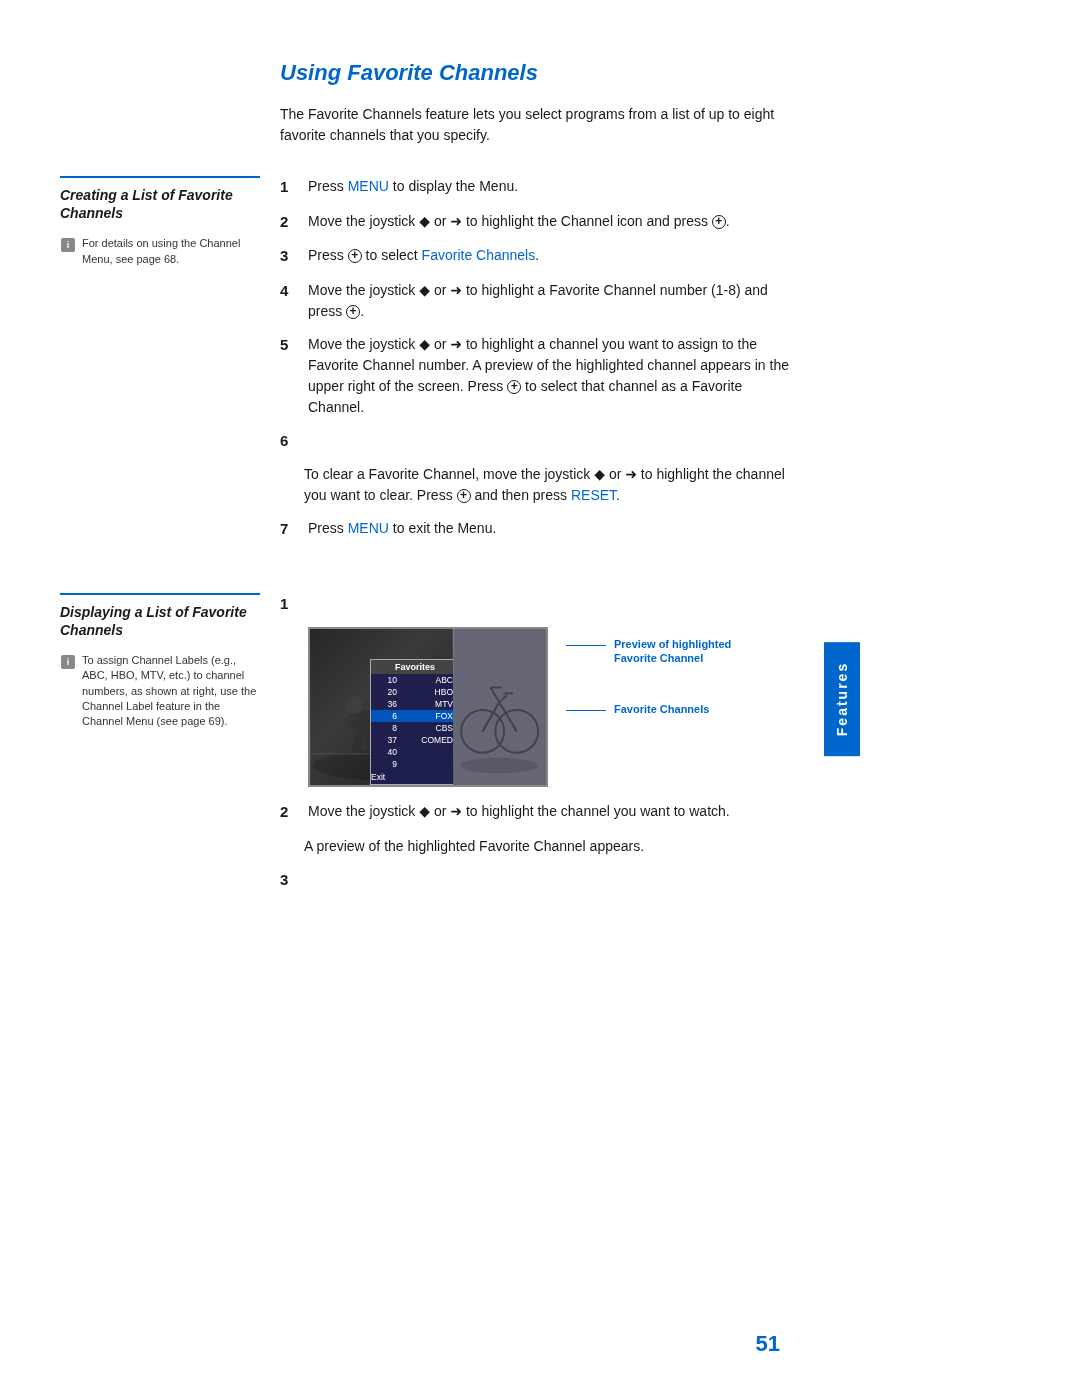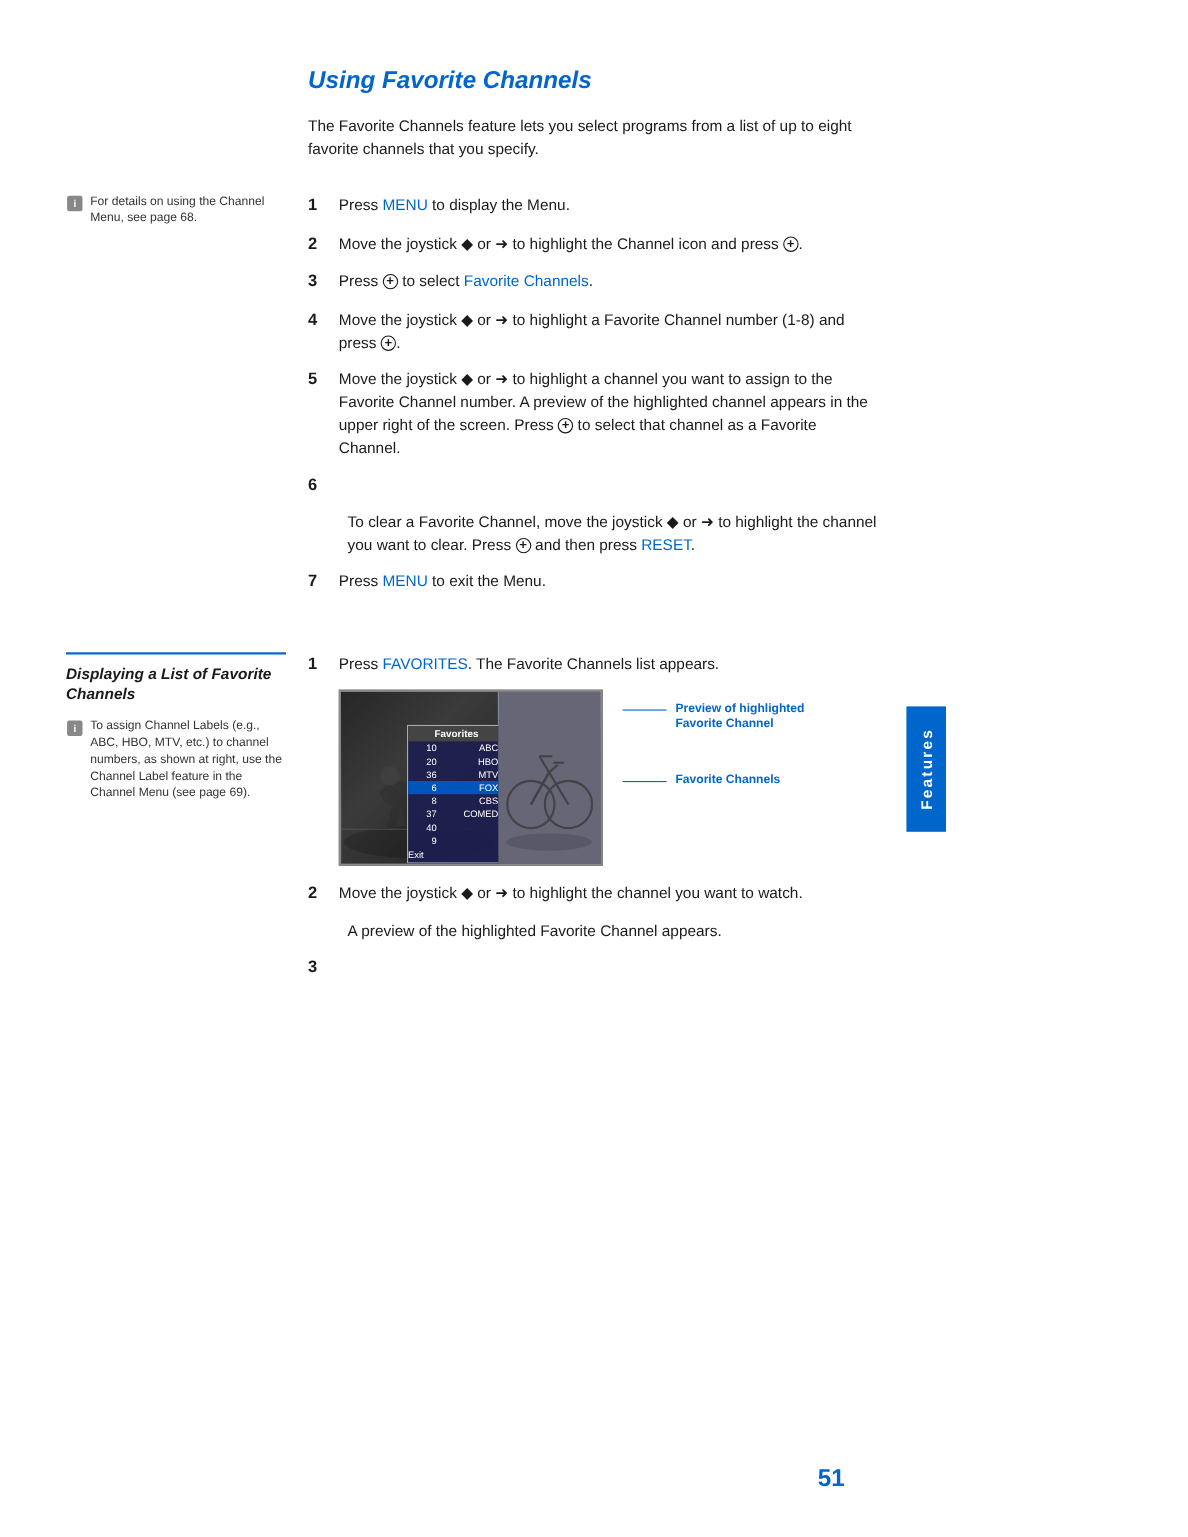--- a/index.html
+++ b/index.html
@@ -137,21 +137,21 @@
       height: 14px;
       text-align: center;
       line-height: 11px;
       font-size: 12px;
       vertical-align: middle;
       font-weight: bold;
     }
 
     
     .sub-note {
-      margin-left: 36px;
+      margin-left: 24px;
       font-size: 14px;
       line-height: 1.5;
       margin-bottom: 12px;
       max-width: 560px;
     }
 
     
     .favorites-image-section {
       display: flex;
       gap: 18px;
@@ -282,40 +282,41 @@
       font-size: 11px;
       color: #0066cc;
       font-weight: bold;
       line-height: 1.3;
     }
 
     
     .page-number {
       position: absolute;
       bottom: 40px;
-      right: 92px;
+      right: 80px;
       font-size: 22px;
       font-weight: bold;
       color: #0066cc;
     }
   </style>
 </head>
 <body>
 
 <div class="page-container">
 
   <h1 class="page-title">Using Favorite Channels</h1>
 
   <p class="intro-text">The Favorite Channels feature lets you select programs from a list of up to eight favorite channels that you specify.</p>
 
   <div class="content-area">
 
     <div class="section">
 
       <div class="left-col">
+        <div class="section-heading">Creating a List of Favorite Channels</div>
         <div class="note-box">
           <span class="note-icon">
             <svg viewBox="0 0 16 16" xmlns="http://www.w3.org/2000/svg">
               <rect x="1" y="1" width="14" height="14" rx="2" fill="#888"></rect>
               <text x="8" y="11" font-size="9" font-weight="bold" fill="white" text-anchor="middle">i</text>
             </svg>
           </span>
           <span>For details on using the Channel Menu, see page 68.</span>
         </div>
       </div>
@@ -382,23 +383,20 @@
             </svg>
           </span>
           <span>To assign Channel Labels (e.g., ABC, HBO, MTV, etc.) to channel numbers, as shown at right, use the Channel Label feature in the Channel Menu (see page 69).</span>
         </div>
       </div>
 
       <div class="right-col">
         <ul class="steps-list">
           <li>
             <span class="step-number">1</span>
-            <span class="step-text">
-              Press <span class="blue-text">FAVORITES</span>. The Favorite Channels list appears.
-            </span>
           </li>
         </ul>
 
         <div class="favorites-image-section">
 
           <div class="screenshot-container">
             <div class="tv-screenshot">
 
               <div class="tv-left-panel">
 

